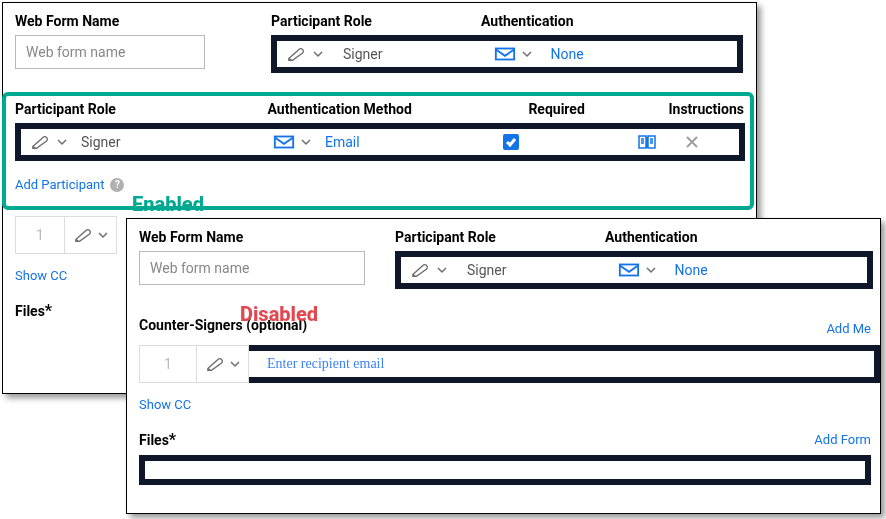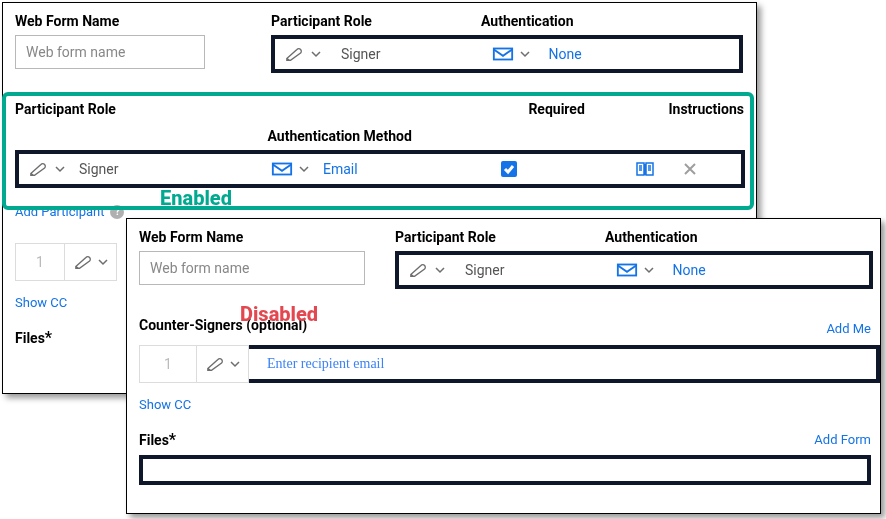--- a/index.html
+++ b/index.html
@@ -5,21 +5,21 @@
   * { box-sizing: border-box; font-family: -apple-system, BlinkMacSystemFont, "Segoe UI", Roboto, Arial, sans-serif; }
   body { margin: 0; background: #fff; width: 886px; height: 519px; position: relative; overflow: hidden; }
   .panel { position: absolute; background: #fff; border: 1px solid #000; box-shadow: 4px 4px 6px rgba(0,0,0,0.4); }
   .panel-back { left: 2px; top: 2px; width: 755px; height: 392px; padding: 10px 0 0 12px; }
   .panel-front { left: 126px; top: 218px; width: 755px; height: 296px; padding: 10px 0 0 12px; }
   .cols { display: flex; }
   .label { font-weight: 700; font-size: 14px; color: #000; margin-bottom: 6px; }
   .input { height: 34px; border: 1px solid #b8b8b8; display: flex; align-items: center; padding: 0 10px; font-size: 14px; color: #888; background: #fff; }
   .link { color: #1473e6; font-size: 14px; }
   .link-sm { color: #1473e6; font-size: 13px; }
-  .row-box { border: 4px solid #0f172a; display: flex; align-items: center; height: 38px; background: #fff; }
+  .row-box { border: 6px solid #0f172a; display: flex; align-items: center; height: 38px; background: #fff; }
   .pen-ico { width: 22px; height: 16px; }
   .env-ico { width: 22px; height: 16px; }
   .chev { width: 10px; height: 10px; }
   .help-ico { display:inline-flex; width:14px; height:14px; border-radius:50%; background:#b0b0b0; color:#fff; font-size:10px; font-weight:700; align-items:center; justify-content:center; }
   .fill-blue { fill:none; stroke:#1473e6; stroke-width:2; }
   .highlight-box { position:absolute; border:4px solid #00a98f; border-radius:6px; pointer-events:none; }
   .tag { position:absolute; font-weight:800; font-size:20px; }
   .tag-enabled { color:#00a98f; }
   .tag-disabled { color:#e34850; }
   .num-box { width:50px; height:38px; border:1px solid #dcdcdc; display:flex; align-items:center; justify-content:center; color:#bbb; font-size:14px; }
@@ -65,21 +65,21 @@
             </svg>
         </span>
         <span class="link" style="padding-left:18px;">None</span>
       </div>
     </div>
   </div>
 
   <div style="margin-top:28px;">
     <div class="part-head">
       <div style="width:256px;">Participant Role</div>
-      <div style="width:232px;margin-top:27px;">Authentication Method</div>
+      <div style="width:232px;">Authentication Method</div>
       <div style="width:142px;margin-left:32px;">Required</div>
       <div>Instructions</div>
     </div>
     <div class="row-box" style="width:730px;">
       <span style="display:flex;align-items:center;gap:4px;padding:0 10px;">
         <svg class="pen-ico" viewBox="0 0 24 16">
             <path d="M2 13 L13 3 C14 2 16 2 17 3 C18 4 18 6 17 7 L6 15 L2 15 Z M2 13 L5 15" fill="none" stroke="#6e6e6e" stroke-width="1.5"></path>
           </svg>
         <svg class="chev" viewBox="0 0 10 10">
             <path d="M1 3 L5 7 L9 3" fill="none" stroke="#6e6e6e" stroke-width="1.5"></path>
@@ -131,21 +131,21 @@
     </div>
     <div class="link-sm" style="margin-top:14px;">Show CC</div>
   </div>
 
   <div style="margin-top:18px;">
     <span class="label" style="display:inline;">Files</span><span style="font-weight:700;">*</span>
   </div>
 </div>
 
 <div class="highlight-box" style="left:2px; top:92px; width:752px; height:118px;"></div>
-<div class="tag tag-enabled" style="left:132px; top:186px;margin-left:28px;">Enabled</div>
+<div class="tag tag-enabled" style="left:132px; top:192px;">Enabled</div>
 
 <div class="panel panel-front">
 
   <div class="cols">
     <div style="width:256px;">
       <div class="label">Web Form Name</div>
       <div class="input" style="width:226px;">Web form name</div>
     </div>
     <div style="flex:1;">
       <div style="display:flex;">

